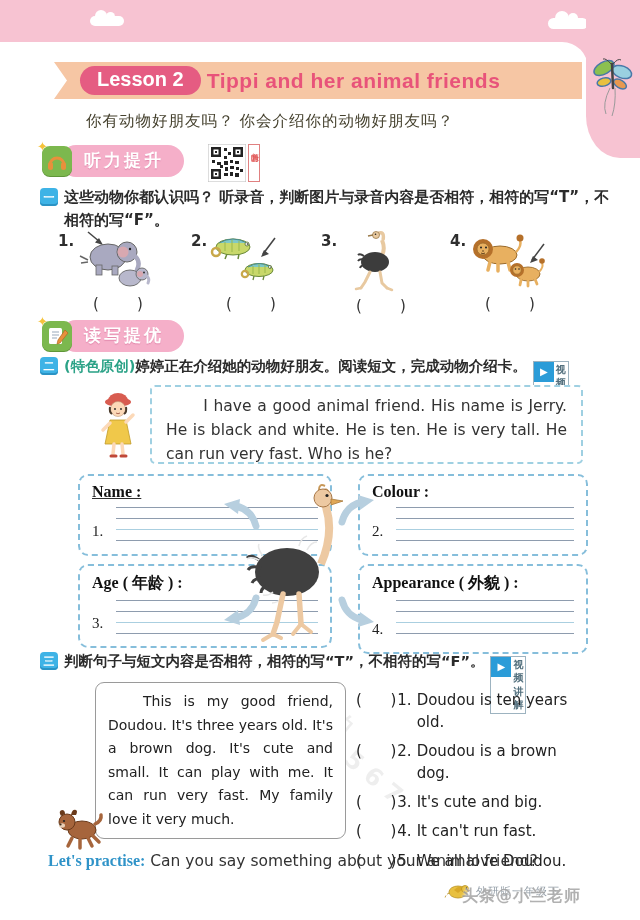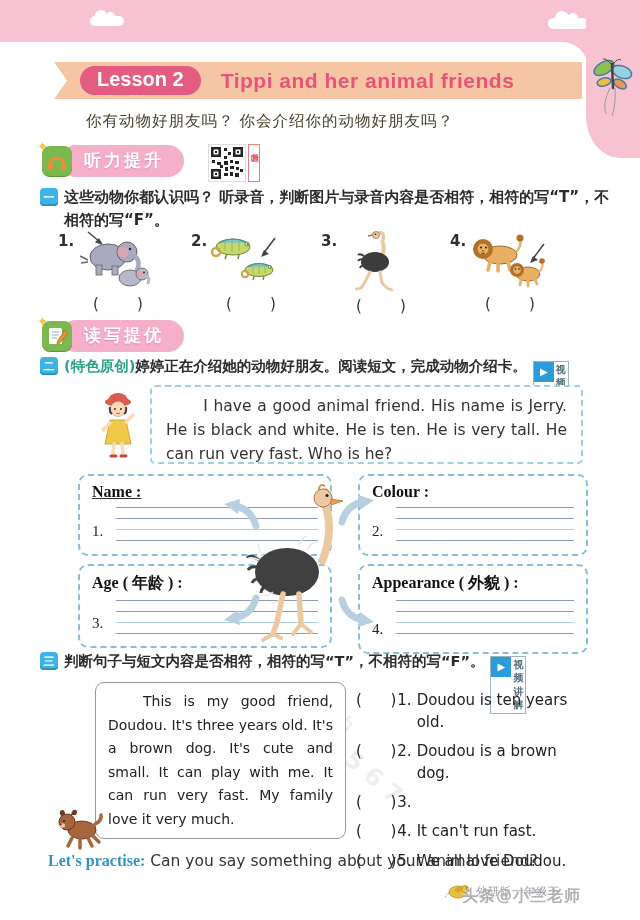--- a/index.html
+++ b/index.html
@@ -23,21 +23,21 @@
   .corner-pink { position:absolute; left:562px; top:42px; width:26px; height:26px; background:#f7c3d2; }
   .corner-white { position:absolute; left:562px; top:42px; width:26px; height:26px; background:#fff; border-top-right-radius:26px; }
   .butterfly { position:absolute; left:592px; top:56px; }
 
   
   .ribbon { position:absolute; left:54px; top:62px; width:528px; height:37px; background:#f6c6a4;
     clip-path:polygon(0 0,100% 0,100% 100%,0 100%,13px 50%);
     display:flex; align-items:center; }
   .lesson-pill { margin-left:26px; background:#e55c82; color:#fff; font-weight:bold; font-size:20px;
     padding:2px 17px 4px; border-radius:18px; font-family:"Liberation Sans", sans-serif; }
-  .ribbon-title { margin-left:20px; color:#e8537a; font-weight:bold; font-size:21px; letter-spacing:.5px;
+  .ribbon-title { margin-left:6px; color:#e8537a; font-weight:bold; font-size:21px; letter-spacing:.5px;
     font-family:"Liberation Sans", sans-serif; }
 
   .intro { position:absolute; left:86px; top:111px; font-family:"Liberation Serif", serif;
     font-size:15.5px; color:#46422f; letter-spacing:1px; }
 
   
   .sec-head { position:absolute; display:flex; align-items:center; }
   .sec-icon { position:relative; z-index:2; width:30px; height:30px; background:#7cb84e; border-radius:8px;
     display:flex; align-items:center; justify-content:center; box-shadow:0 1px 0 #5f9639; }
   .sec-icon .star { position:absolute; left:-5px; top:-7px; color:#f5c33b; font-size:13px; }
@@ -425,20 +425,21 @@
       <span class="q-text">Doudou is ten years old.</span>
     </div>
     <div class="q-row">
       <span class="q-blank">(      )</span>
       <span class="q-num">2.</span>
       <span class="q-text">Doudou is a brown dog.</span>
     </div>
     <div class="q-row">
       <span class="q-blank">(      )</span>
       <span class="q-num">3.</span>
+      <span class="q-text">It's cute and big.</span>
     </div>
     <div class="q-row">
       <span class="q-blank">(      )</span>
       <span class="q-num">4.</span>
       <span class="q-text">It can't run fast.</span>
     </div>
     <div class="q-row">
       <span class="q-blank">(      )</span>
       <span class="q-num">5.</span>
       <span class="q-text">We all love Doudou.</span>

